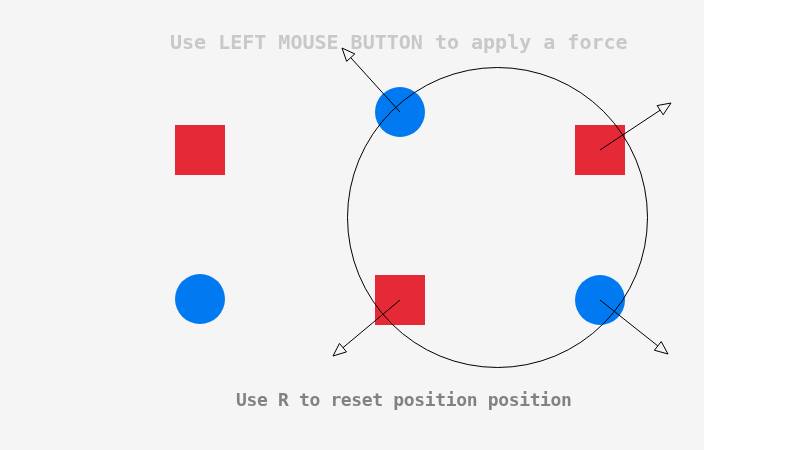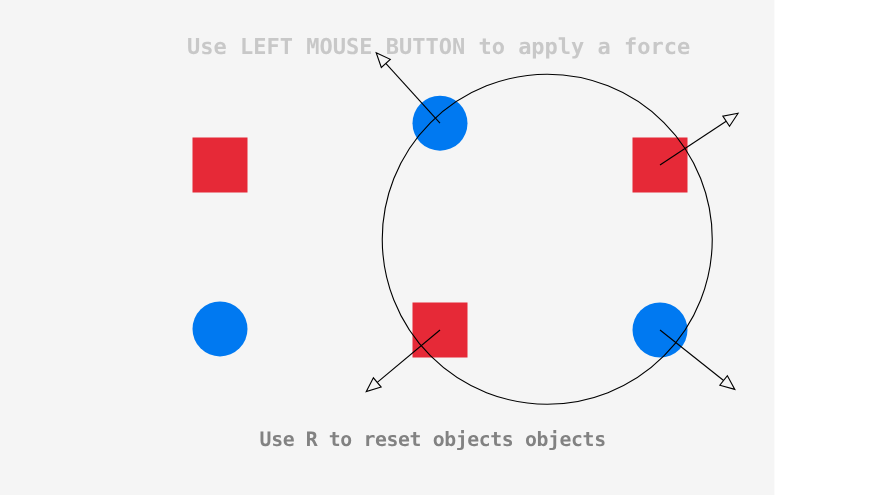--- a/index.html
+++ b/index.html
@@ -67,15 +67,15 @@
         <polygon points="333,356 339.44745724437416,343.4429185284969 346.501868723121,351.8830179762833" fill="#F5F5F5" stroke="#000000" stroke-width="1"></polygon>
       </g>
       <g>
         <line x1="600" y1="300" x2="657.8195589825222" y2="345.9155321331794" stroke="#000000" stroke-width="1"></line>
         <polygon points="668,354 654.3992071927134,350.22264179442004 661.2399107723309,341.60842247193875" fill="#F5F5F5" stroke="#000000" stroke-width="1"></polygon>
       </g>
     </svg>
 
   <div class="instruction top" style="color: rgb(200, 200, 200);">Use LEFT MOUSE BUTTON to apply a force</div>
 
-  <div class="instruction bottom" style="color: rgb(130, 130, 130);">Use R to reset objects objects</div>
+  <div class="instruction bottom" style="color: rgb(130, 130, 130);">Use R to reset position position</div>
 
 </div>
 
 </body></html>

